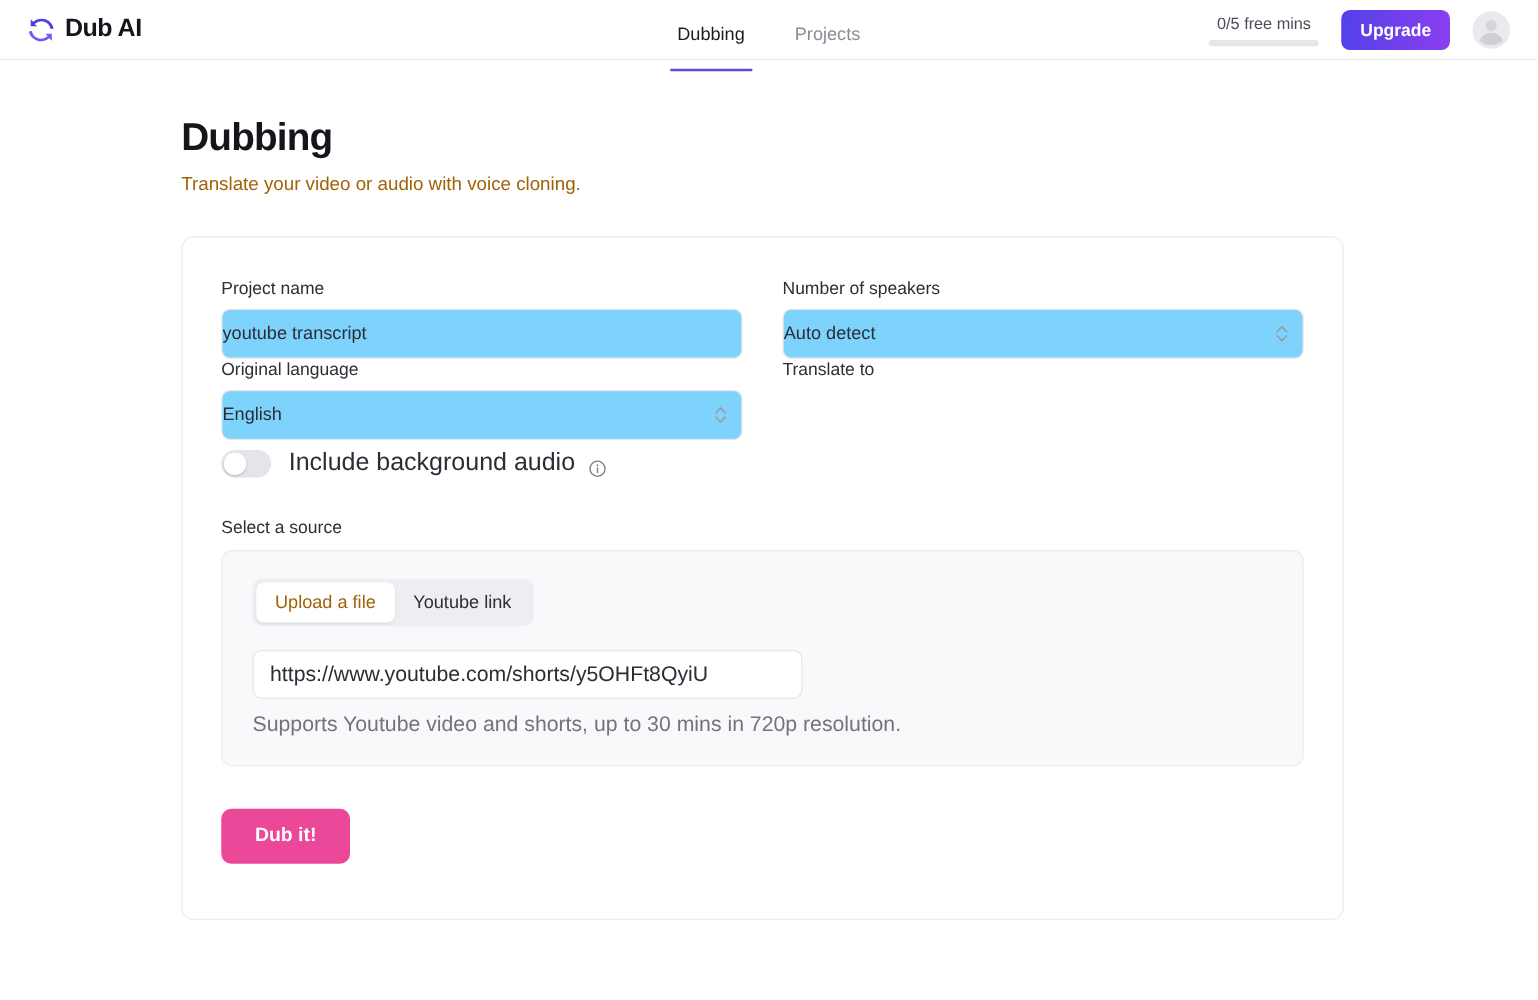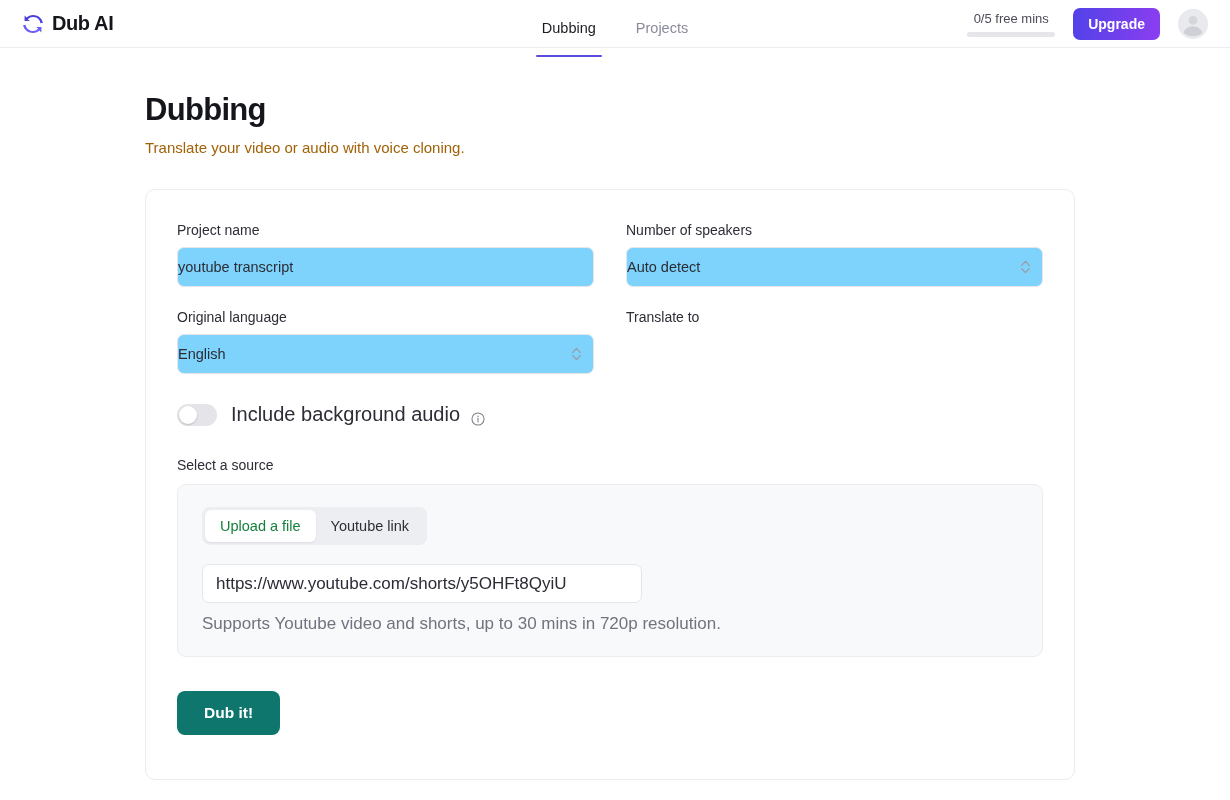--- a/index.html
+++ b/index.html
@@ -142,21 +142,21 @@
     background: #ffffff;
     padding: 32px 31px 44px 31px;
   }
 
   .grid2 {
     display: grid;
     grid-template-columns: 1fr 1fr;
     column-gap: 32px;
     row-gap: 0;
   }
-  .field { margin-bottom: 22px; }
+  .field { }
   .field-label {
     display: block;
     font-size: 14px;
     color: #2c2d36;
     margin-bottom: 9px;
   }
   .control {
     position: relative;
     height: 40px;
   }
@@ -239,21 +239,21 @@
     display: inline-flex;
     background: #eceef1;
     border-radius: 8px;
     padding: 3px;
   }
   .seg-btn {
     border: none;
     background: transparent;
     font-family: "Liberation Sans", sans-serif;
     font-size: 14.5px;
-    color: #15803d;
+    color: #a16207;
     padding: 8px 15px;
     border-radius: 6px;
     cursor: pointer;
     white-space: nowrap;
   }
   .seg-btn.inactive {
     background: #ffffff;
     box-shadow: 0 1px 2px rgba(16,18,27,0.07);
   }
   .seg-btn.active {
@@ -277,21 +277,21 @@
   .url-help {
     margin-top: 11px;
     font-size: 17px;
     color: #72737e;
   }
 
   
   .submit-btn {
     margin-top: 34px;
     border: none;
-    background: #0f766e;
+    background: #ec4899;
     color: #ffffff;
     font-family: "Liberation Sans", sans-serif;
     font-size: 15.5px;
     font-weight: bold;
     padding: 13px 27px;
     border-radius: 8px;
     cursor: pointer;
     white-space: nowrap;
   }
 </style>

